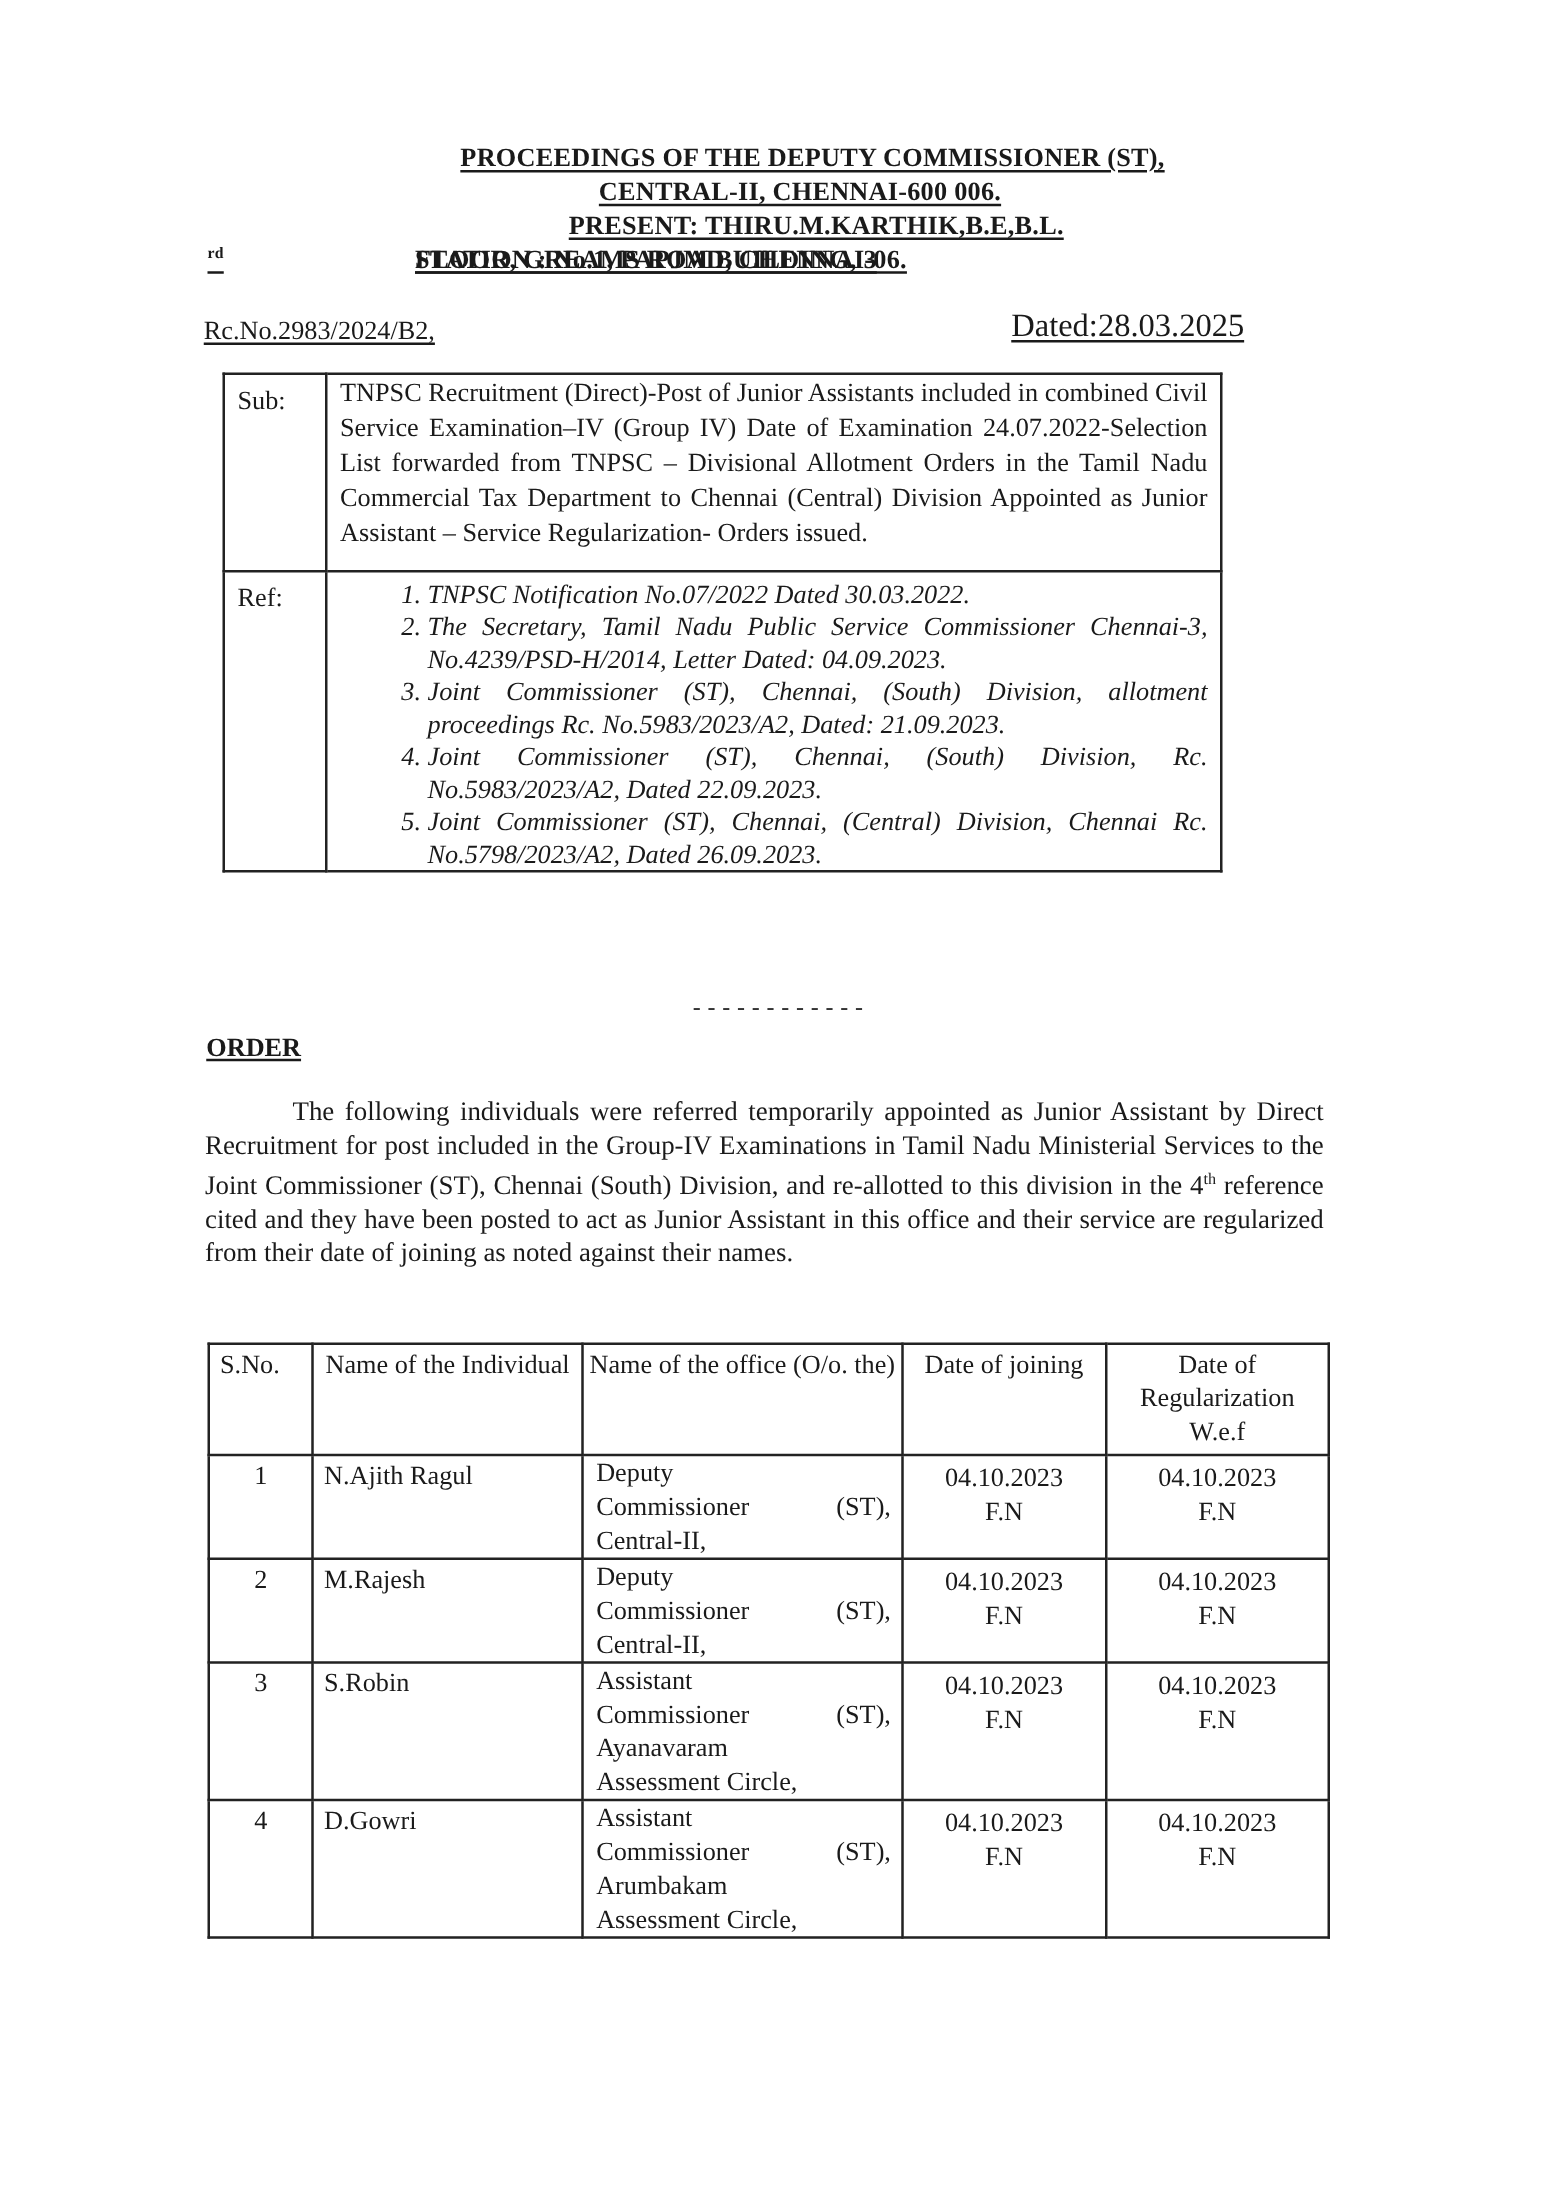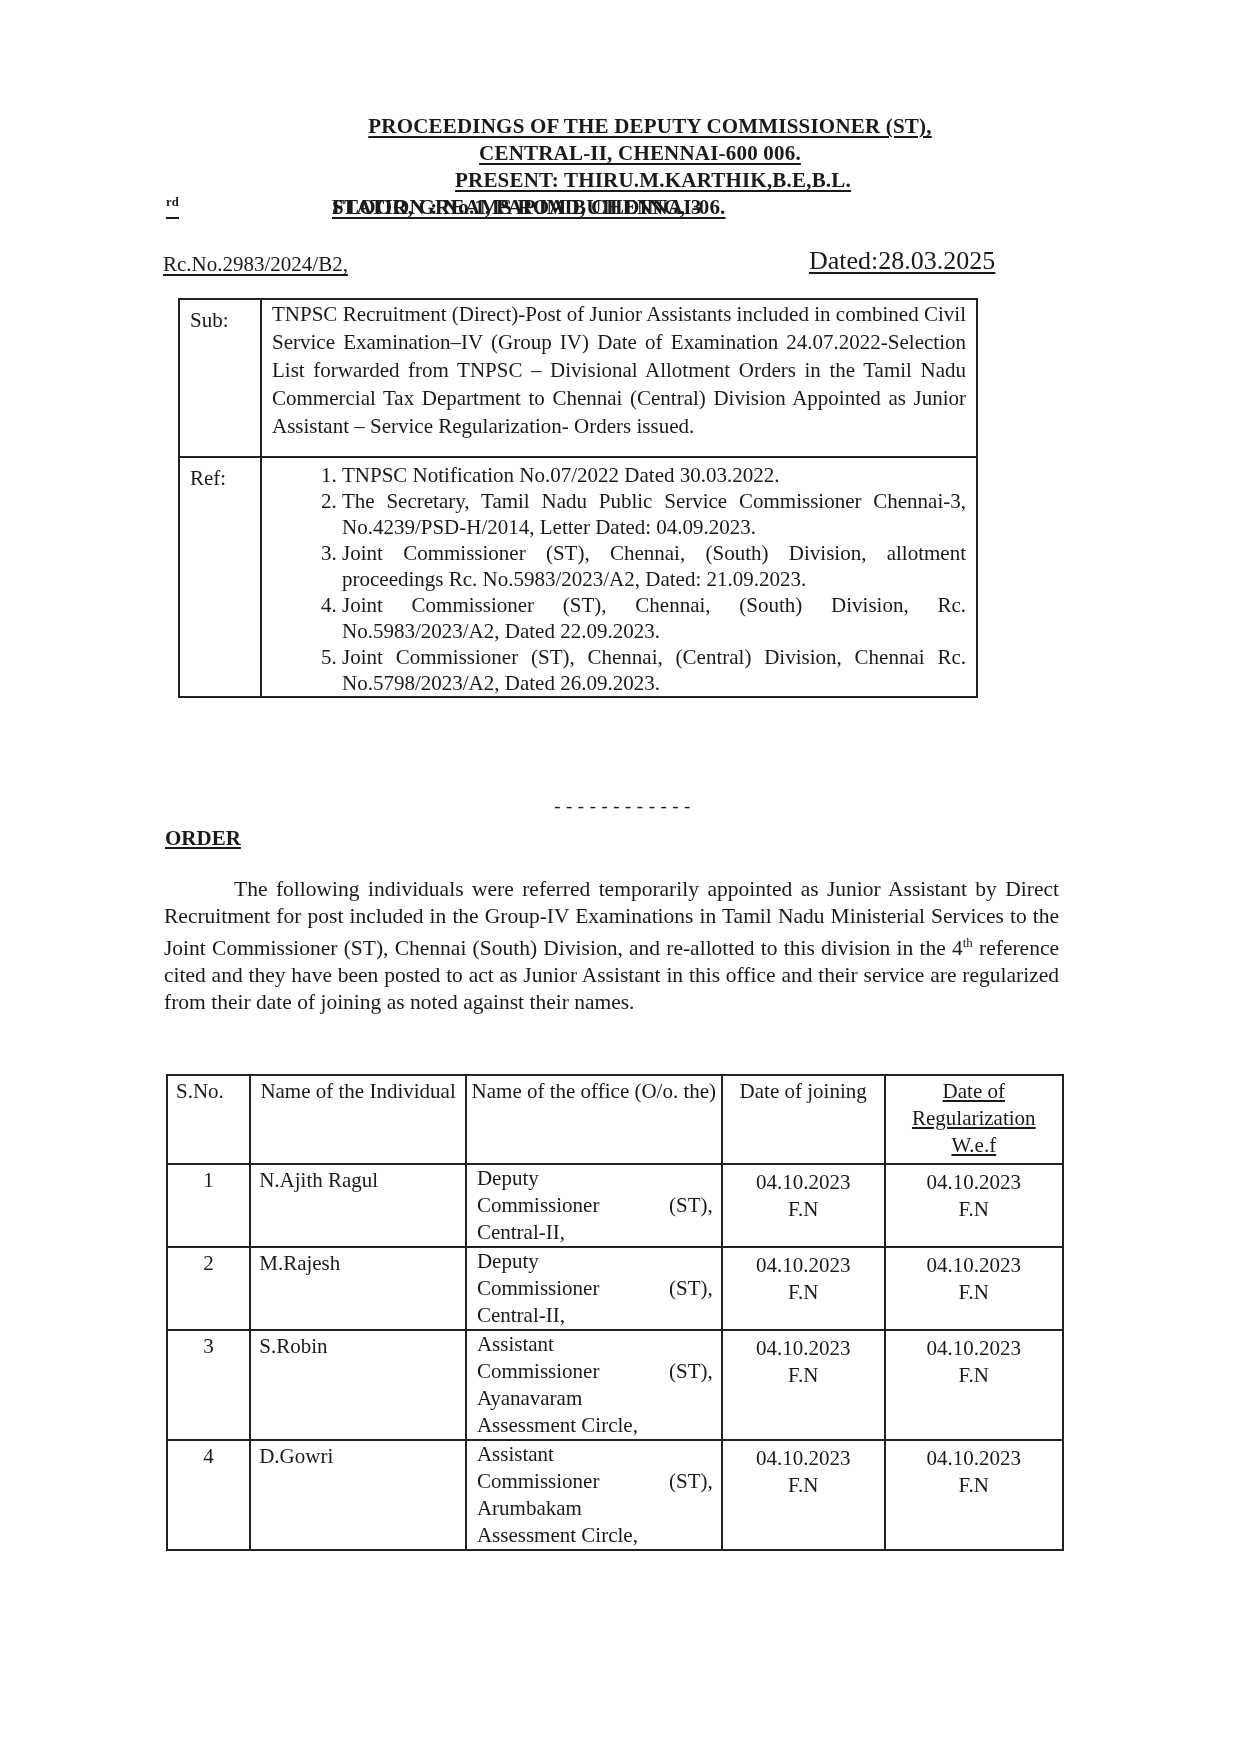--- a/index.html
+++ b/index.html
@@ -35,21 +35,21 @@
     border-collapse: collapse;
     font-family: "Liberation Serif", serif;
     font-size: 21px;
     line-height: 28px;
   }
   table.subref td { border: 2px solid #222; vertical-align: top; }
   td.lbl { width: 70px; padding: 6px 0 0 10px; }
   td.subtxt { padding: 0 10px 16px 10px; text-align: justify; }
   td.reftxt { padding: 4px 10px 0 0; }
   ol.refs { margin: 0; padding-left: 80px; }
-  ol.refs li { text-align: justify; line-height: 26px; }
+  ol.refs li { text-align: justify; line-height: 26px; font-style: italic; }
   .dashes { position: absolute; top: 798px; left: 552px; font-size: 18px; letter-spacing: 1px; font-family: "Liberation Mono", monospace; }
   .order { position: absolute; top: 826px; left: 165px; font-weight: bold; font-size: 21px; text-decoration: underline; font-family: "Liberation Serif", serif; }
   .para {
     position: absolute; top: 876px; left: 164px; width: 895px;
     font-family: "Liberation Serif", serif;
     font-size: 21.5px; line-height: 27px;
     text-align: justify; text-indent: 70px;
   }
   table.staff {
     position: absolute; left: 166px; top: 1074px; width: 898px;
@@ -57,21 +57,21 @@
     font-family: "Liberation Serif", serif;
     font-size: 21px; line-height: 27px;
   }
   table.staff th, table.staff td { border: 2px solid #222; vertical-align: top; }
   table.staff th { font-weight: normal; text-align: center; padding: 2px 4px 4px; }
   table.staff th.c0 { text-align: left; padding-left: 8px; }
   .c0 { width: 70px; text-align: center; border-radius: 16px; }
   .c1 { width: 210px; }
   .c2 { width: 250px; }
   .c3 { width: 155px; margin-left: 44px; }
-  .c4 { width: 170px; text-decoration: underline; }
+  .c4 { width: 170px; }
   td.sn { text-align: center; padding-top: 2px; }
   td.nm { padding: 2px 8px; }
   td.of { padding: 0 8px 0 10px; }
   td.of div { text-align: justify; text-align-last: left; }
   td.of .just { text-align-last: justify; }
   td.dt { text-align: center; vertical-align: middle; padding: 4px 4px 8px; }
 </style>
 </head>
 <body>
 

